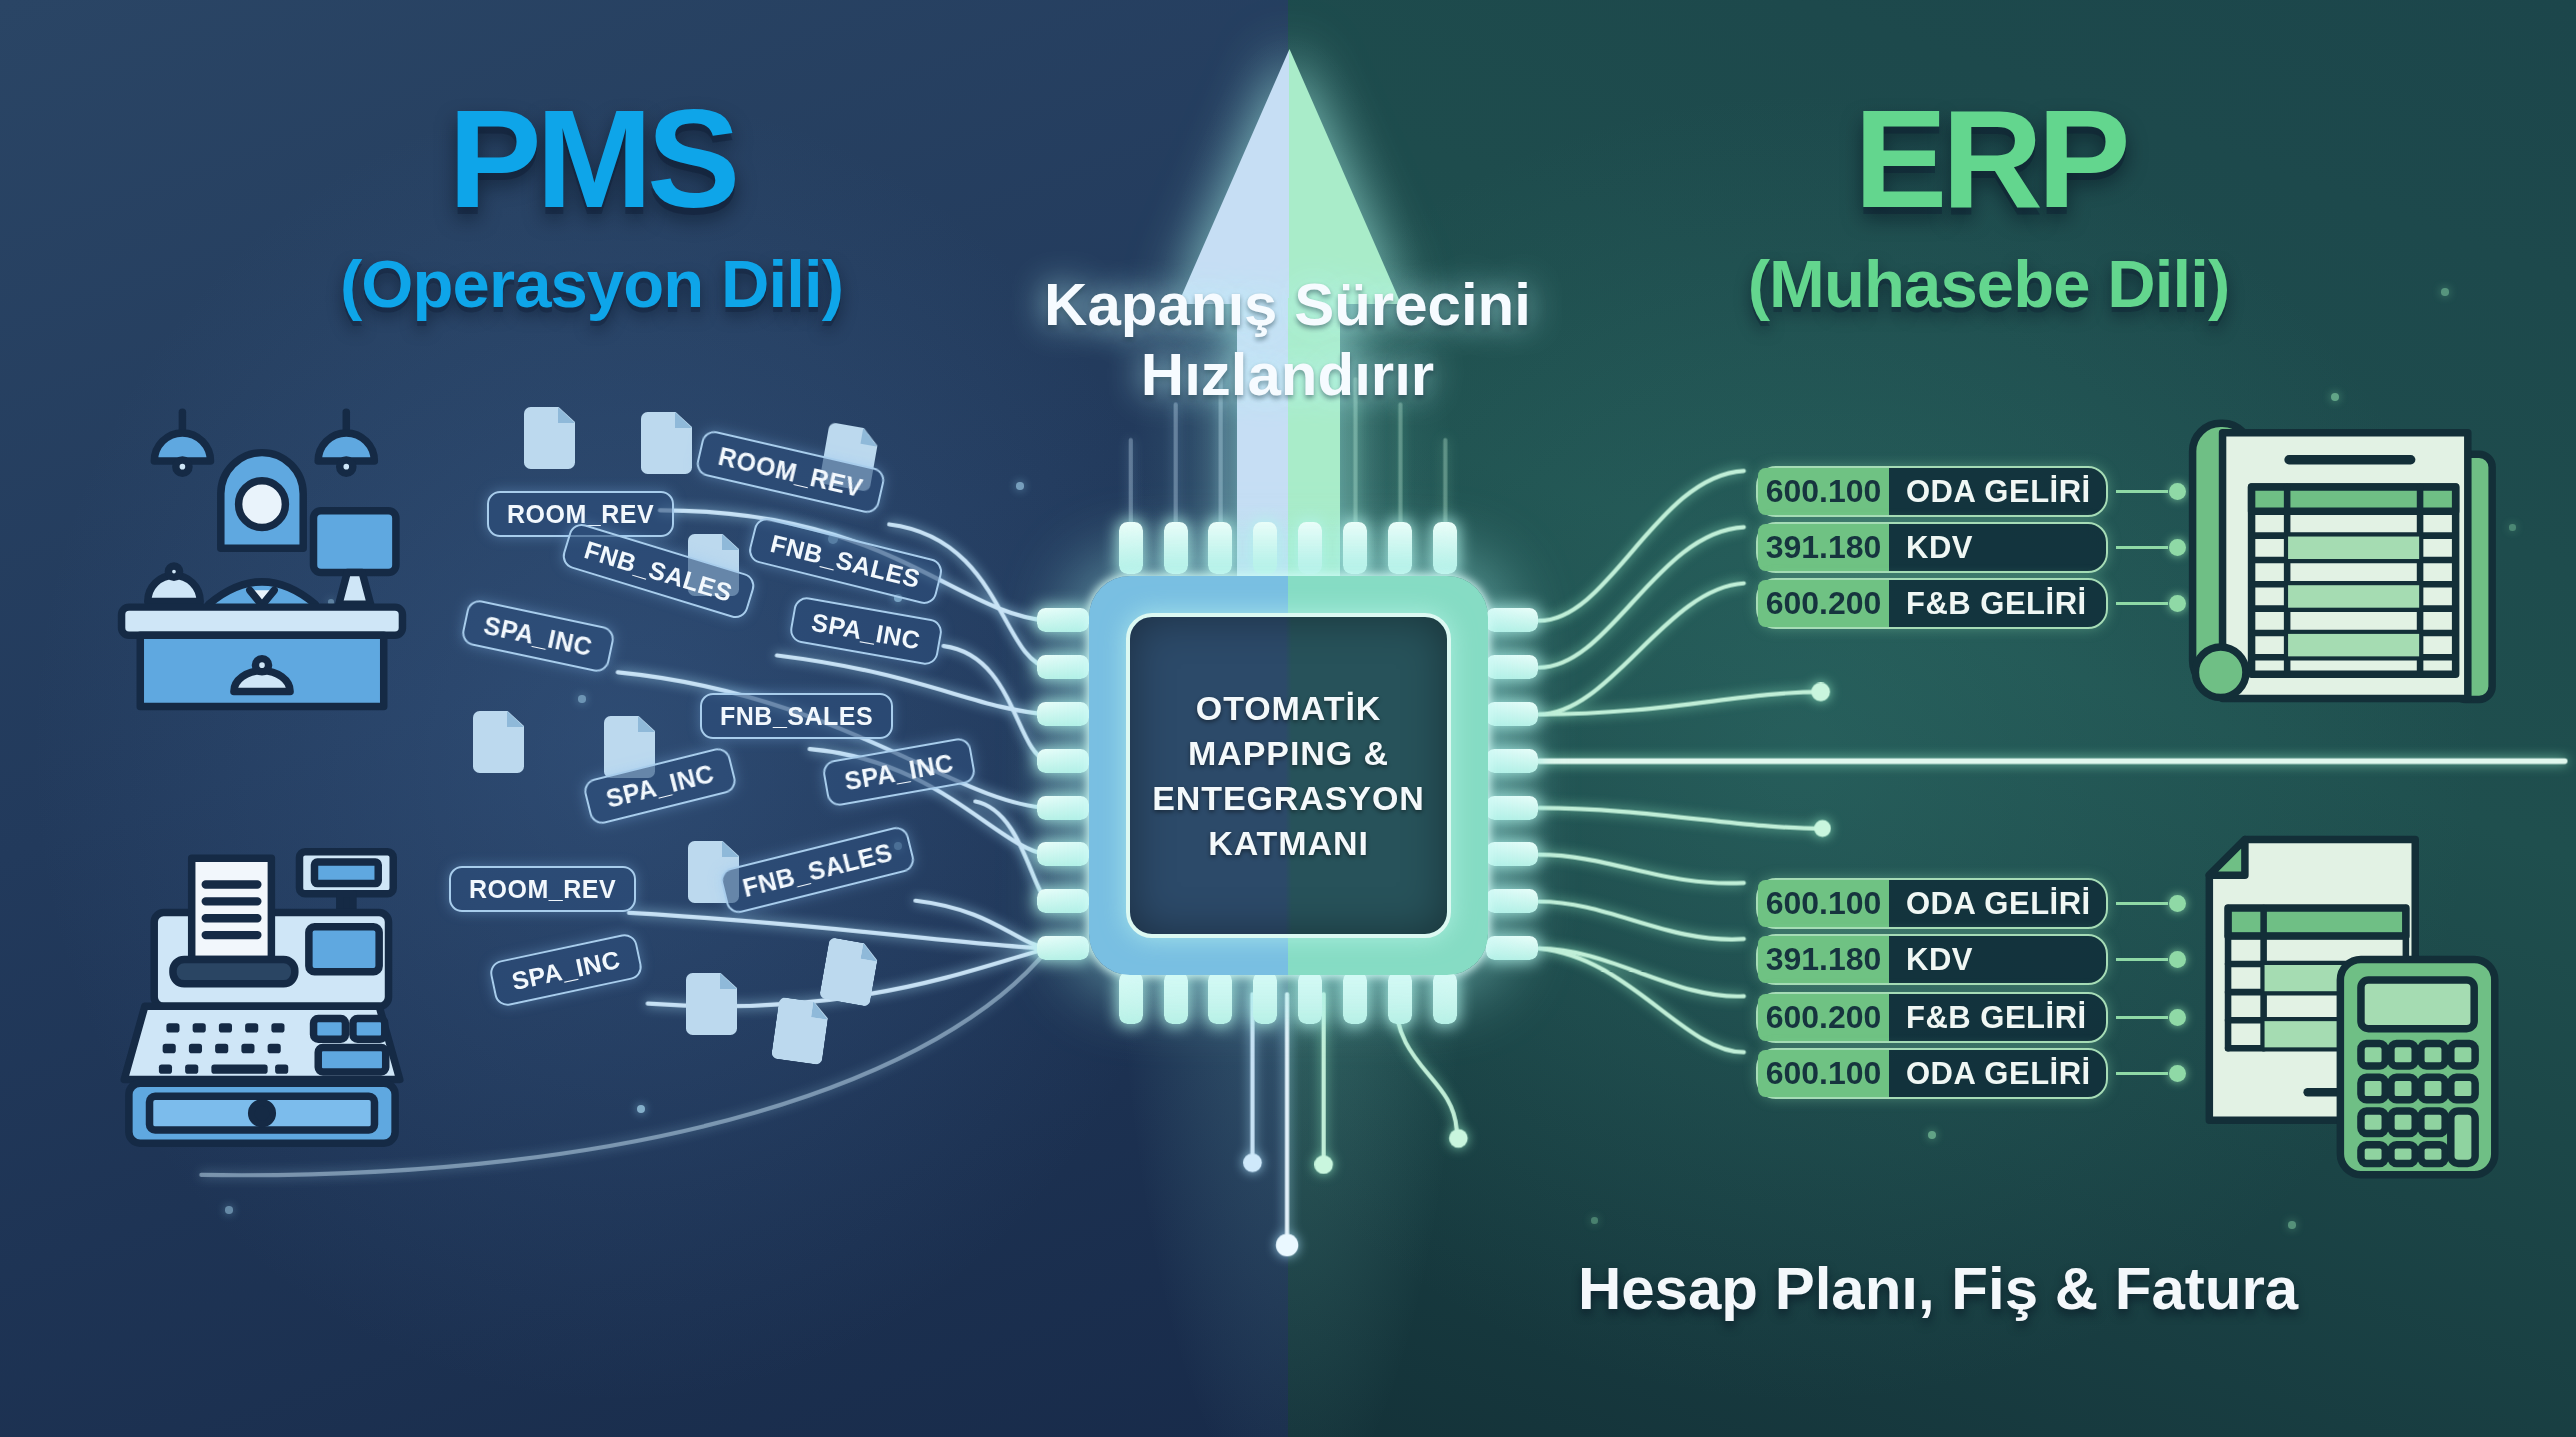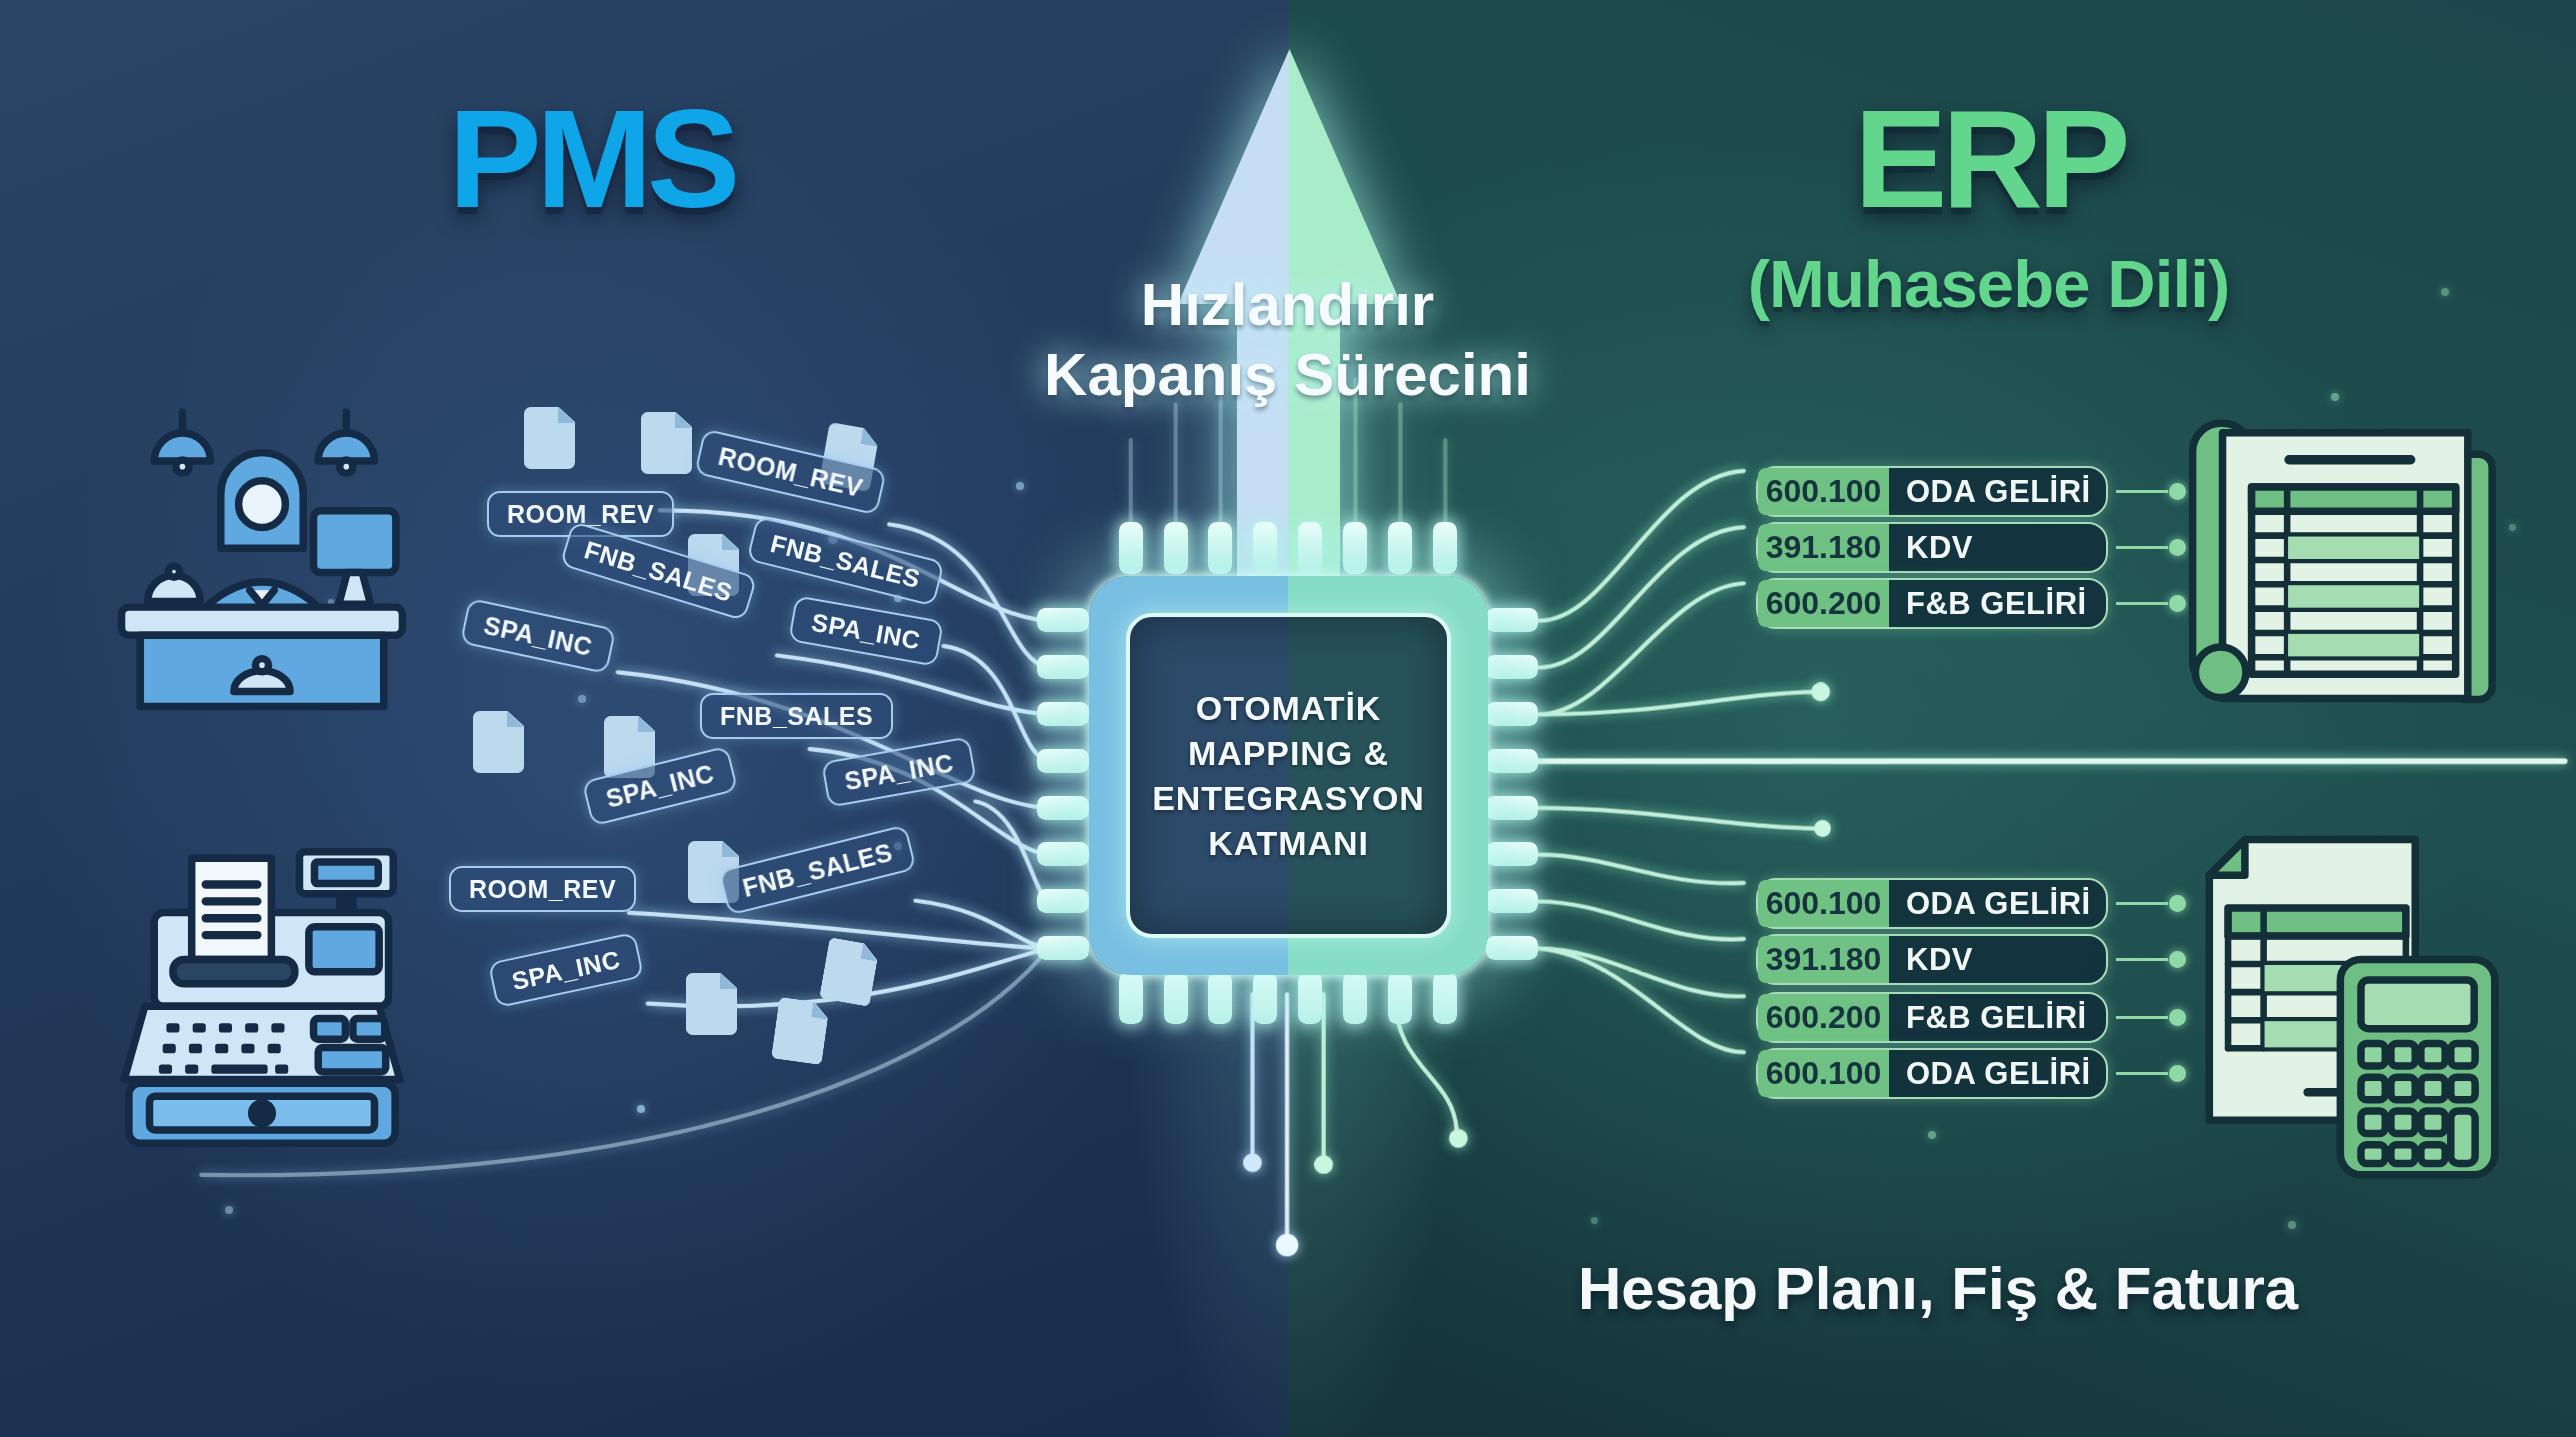--- a/index.html
+++ b/index.html
@@ -112,30 +112,31 @@
 </head>
 <body>
 
 <div id="stage">
 
   <div class="bg-left"></div>
   <div class="bg-right"></div>
   <div class="seam-glow"></div>
 
   <div class="big-title pms" style="left:348px;top:89px;">PMS</div>
+  <div class="subtitle pms" style="left:264px;top:245px;">(Operasyon Dili)</div>
   <div class="big-title erp" style="left:1746px;top:89px;">ERP</div>
   <div class="subtitle erp" style="left:1661px;top:245px;">(Muhasebe Dili)</div>
 
   <div class="arrow-wrap">
     <div class="arrow-head"></div>
     <div class="arrow-shaft"></div>
   </div>
   <div class="headline">
+    <div>Kapanış Sürecini</div>
     <div>Hızlandırır</div>
-    <div>Kapanış Sürecini</div>
   </div>
 
   <svg class="wires wires-left" width="2576" height="1438" viewBox="0 0 2752 1536">
     <g fill="none" stroke="#cfe9fb" stroke-width="4.5" stroke-linecap="round" opacity="0.95">
       <path d="M705,545 C950,545 1020,655 1120,663"></path>
       <path d="M950,560 C1070,575 1070,705 1120,713"></path>
       <path d="M830,700 C990,720 1040,757 1120,763"></path>
       <path d="M1008,690 C1085,700 1085,806 1120,813"></path>
       <path d="M660,718 C900,742 1020,858 1120,863"></path>
       <path d="M865,800 C1005,812 1065,906 1120,913"></path>

